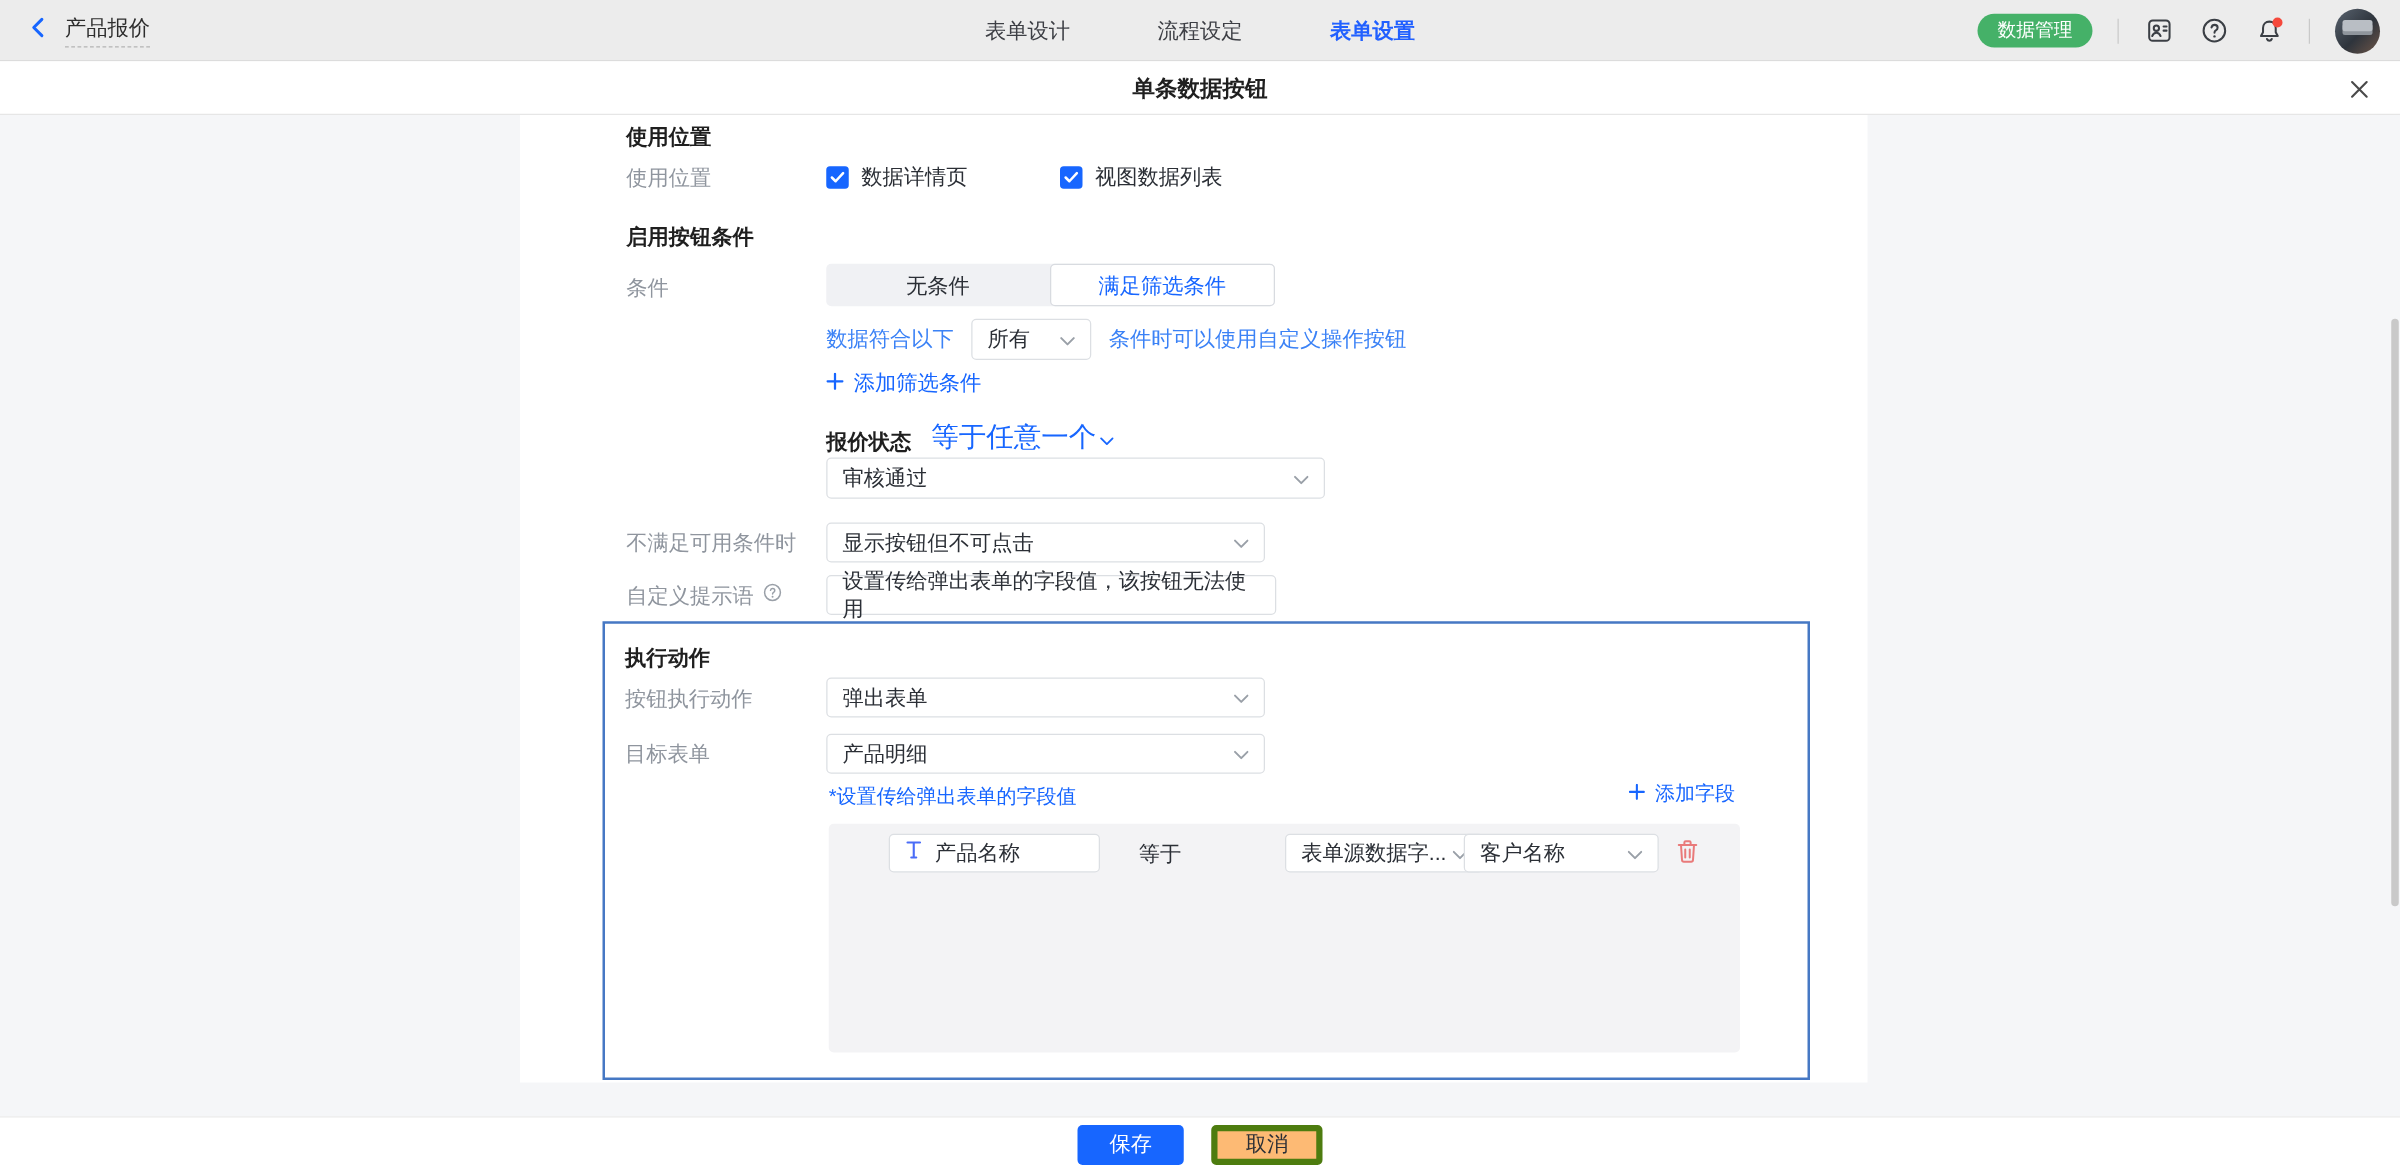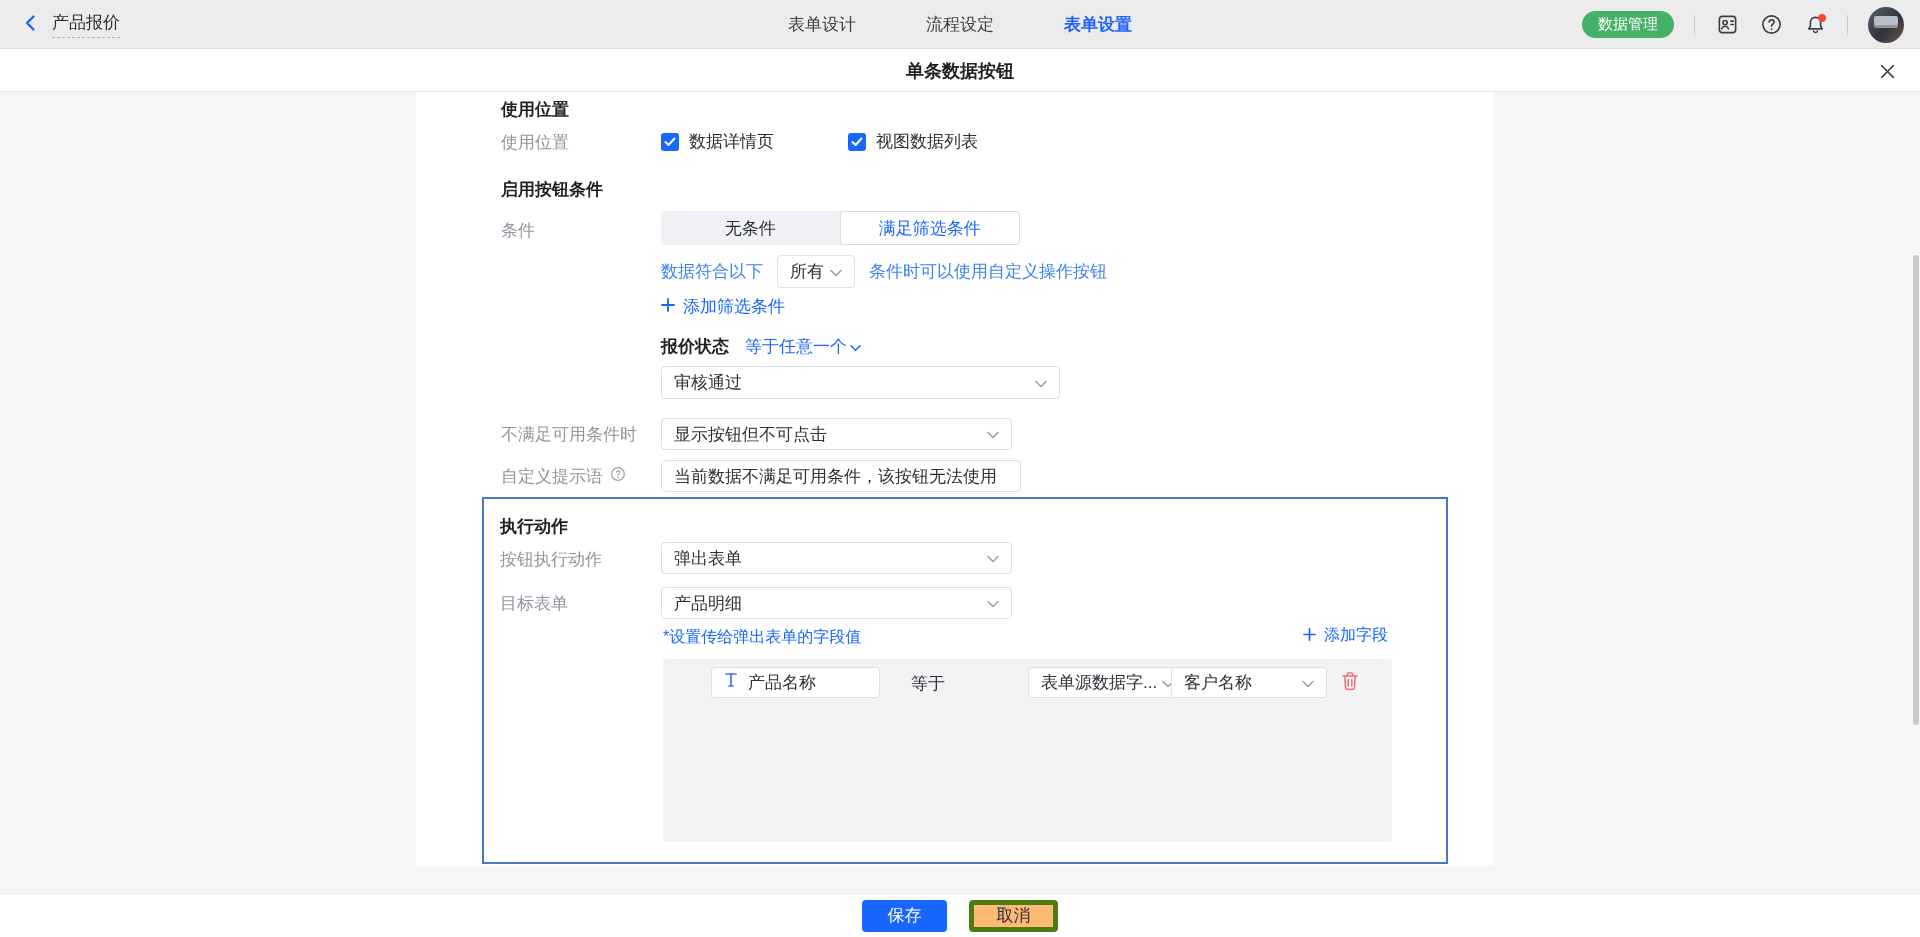--- a/index.html
+++ b/index.html
@@ -62,21 +62,21 @@
     color:#2b2f36; cursor:pointer; }
   .input-box { background:#fff; border:1px solid #dcdfe3; border-radius:4px; display:flex;
     align-items:center; padding:0 12px; font-size:17px; color:#2b2f36; cursor:text; }
 
   .match-row { position:absolute; left:245px; top:163px; display:flex; align-items:center; gap:14px; }
   .link { color:#1766ff; font-size:17px; display:flex; align-items:center; gap:8px; cursor:pointer; }
   .add-filter { position:absolute; left:245px; top:203px; }
 
   .filter-row { position:absolute; left:245px; top:243px; display:flex; align-items:flex-end; gap:16px; }
   .filter-field { font-size:17px; font-weight:bold; color:#1f1f1f; }
-  .filter-op { color:#1766ff; font-size:17px; display:flex; align-items:center; gap:3px; cursor:pointer; }
+  .filter-op { color:#1766ff; font-size:22px; display:flex; align-items:center; gap:3px; cursor:pointer; }
 
   .action-box { position:absolute; left:66px; top:405px; width:966px; height:367px;
     border:2px solid #4678c4; background:#fff; }
   .gray-panel { position:absolute; left:179px; top:160px; width:729px; height:183px;
     background:#f3f3f5; border-radius:4px; }
   .note-blue { position:absolute; left:179px; top:128px; font-size:16px; color:#1766ff; }
   .add-field { position:absolute; right:58px; top:126px; font-size:16px; }
 
   .map-input { position:absolute; left:12px; top:8px; width:169px; height:31px; gap:10px;margin-left:36px; }
   .map-op { position:absolute; left:248px; top:13px; font-size:17px; color:#2b2f36; }
@@ -184,21 +184,21 @@
 
     <div class="sec-header" style="left:85px; top:86px;">启用按钮条件</div>
     <div class="row-label" style="left:85px; top:127px;">条件</div>
     <div class="segmented">
       <span class="seg-opt">无条件</span>
       <span class="seg-opt selected">满足筛选条件</span>
     </div>
 
     <div class="match-row">
       <span class="dark-text">数据符合以下</span>
-      <span class="select-box" style="width:78px; height:33px;">
+      <span class="select-box" style="width:96px; height:33px;">
         <span>所有</span>
         <span class="chev">
           <svg width="12" height="8" viewBox="0 0 12 8">
               <polyline points="1,1.5 6,6.5 11,1.5" fill="none" stroke="#9aa0a8" stroke-width="1.6" stroke-linecap="round" stroke-linejoin="round"></polyline>
             </svg>
         </span>
       </span>
       <span class="dark-text">条件时可以使用自定义操作按钮</span>
     </div>
 
@@ -246,21 +246,21 @@
       <span>自定义提示语</span>
       <span>
         <svg width="16" height="16" viewBox="0 0 24 24" fill="none">
           <circle cx="12" cy="12" r="9.5" stroke="#9aa0a8" stroke-width="1.8"></circle>
           <path d="M9.6 9.4c.3-1.4 1.3-2.2 2.6-2.2 1.4 0 2.5 1 2.5 2.3 0 1.1-.6 1.7-1.5 2.3-.8.5-1.1 1-1.1 1.9" stroke="#9aa0a8" stroke-width="1.8" stroke-linecap="round"></path>
           <circle cx="12.1" cy="17" r="1.2" fill="#9aa0a8"></circle>
         </svg>
       </span>
     </div>
     <div class="input-box" style="position:absolute; left:245px; top:368px; width:360px; height:32px;">
-      <span>当前数据不满足可用条件，该按钮无法使用</span>
+      <span>设置传给弹出表单的字段值，该按钮无法使用</span>
     </div>
 
     <div class="action-box">
       <div class="sec-header" style="left:16px; top:16px;">执行动作</div>
 
       <div class="row-label" style="left:16px; top:49px;">按钮执行动作</div>
       <div class="select-box" style="position:absolute; left:177px; top:43px; width:351px; height:32px;">
         <span>弹出表单</span>
         <span class="chev">
           <svg width="12" height="8" viewBox="0 0 12 8">

